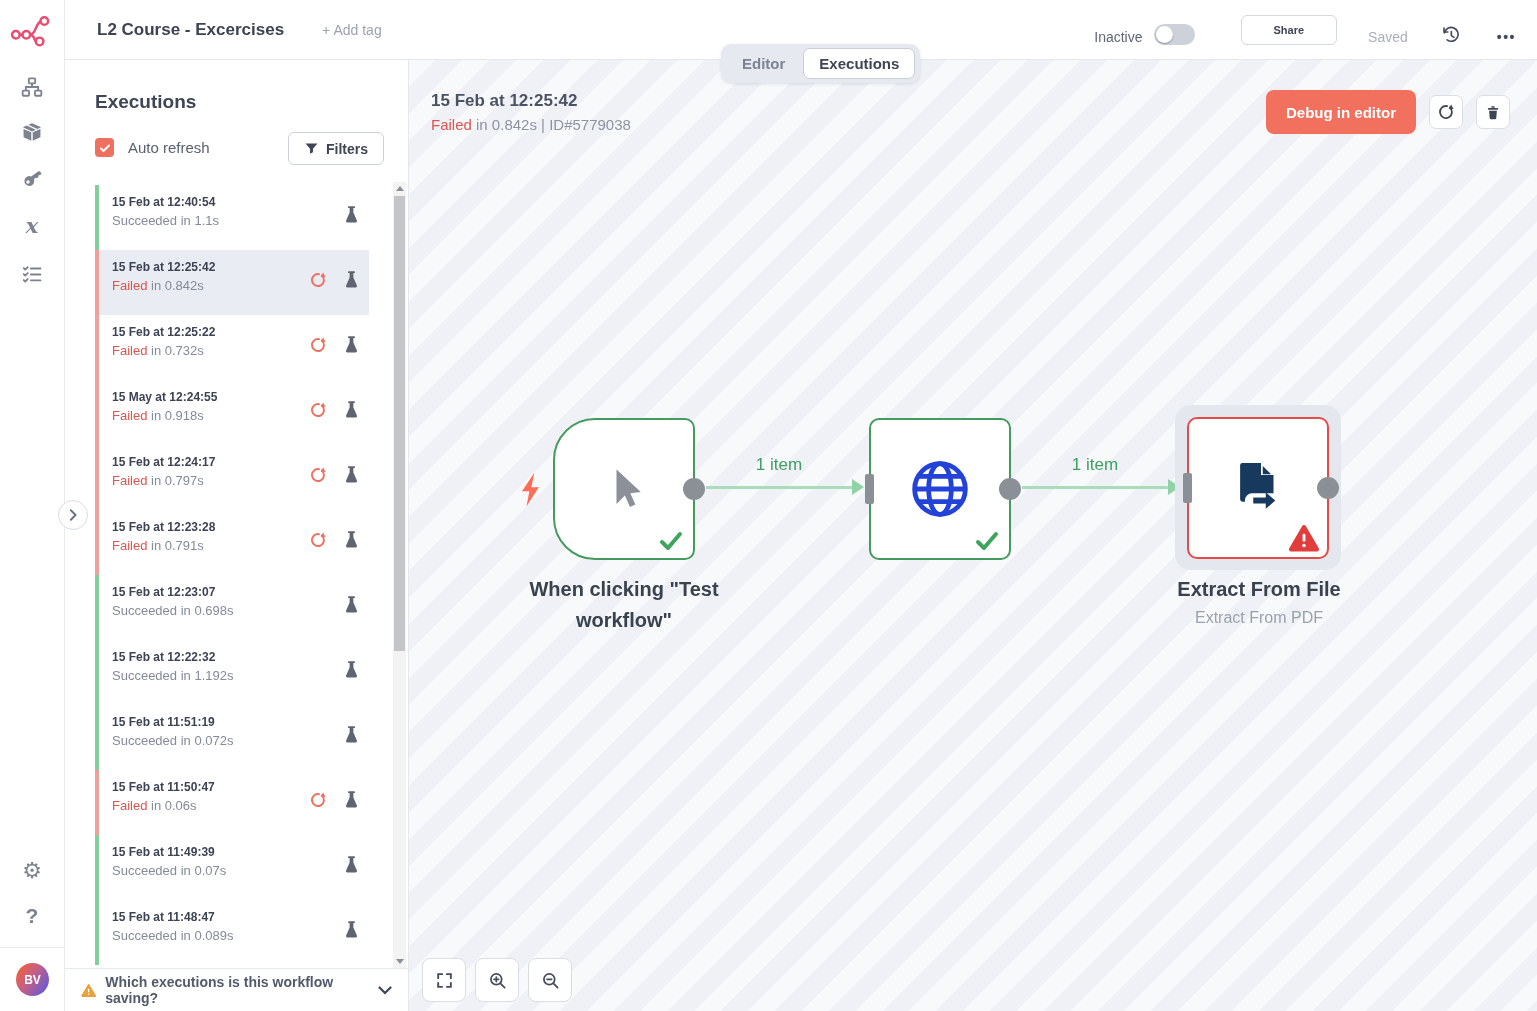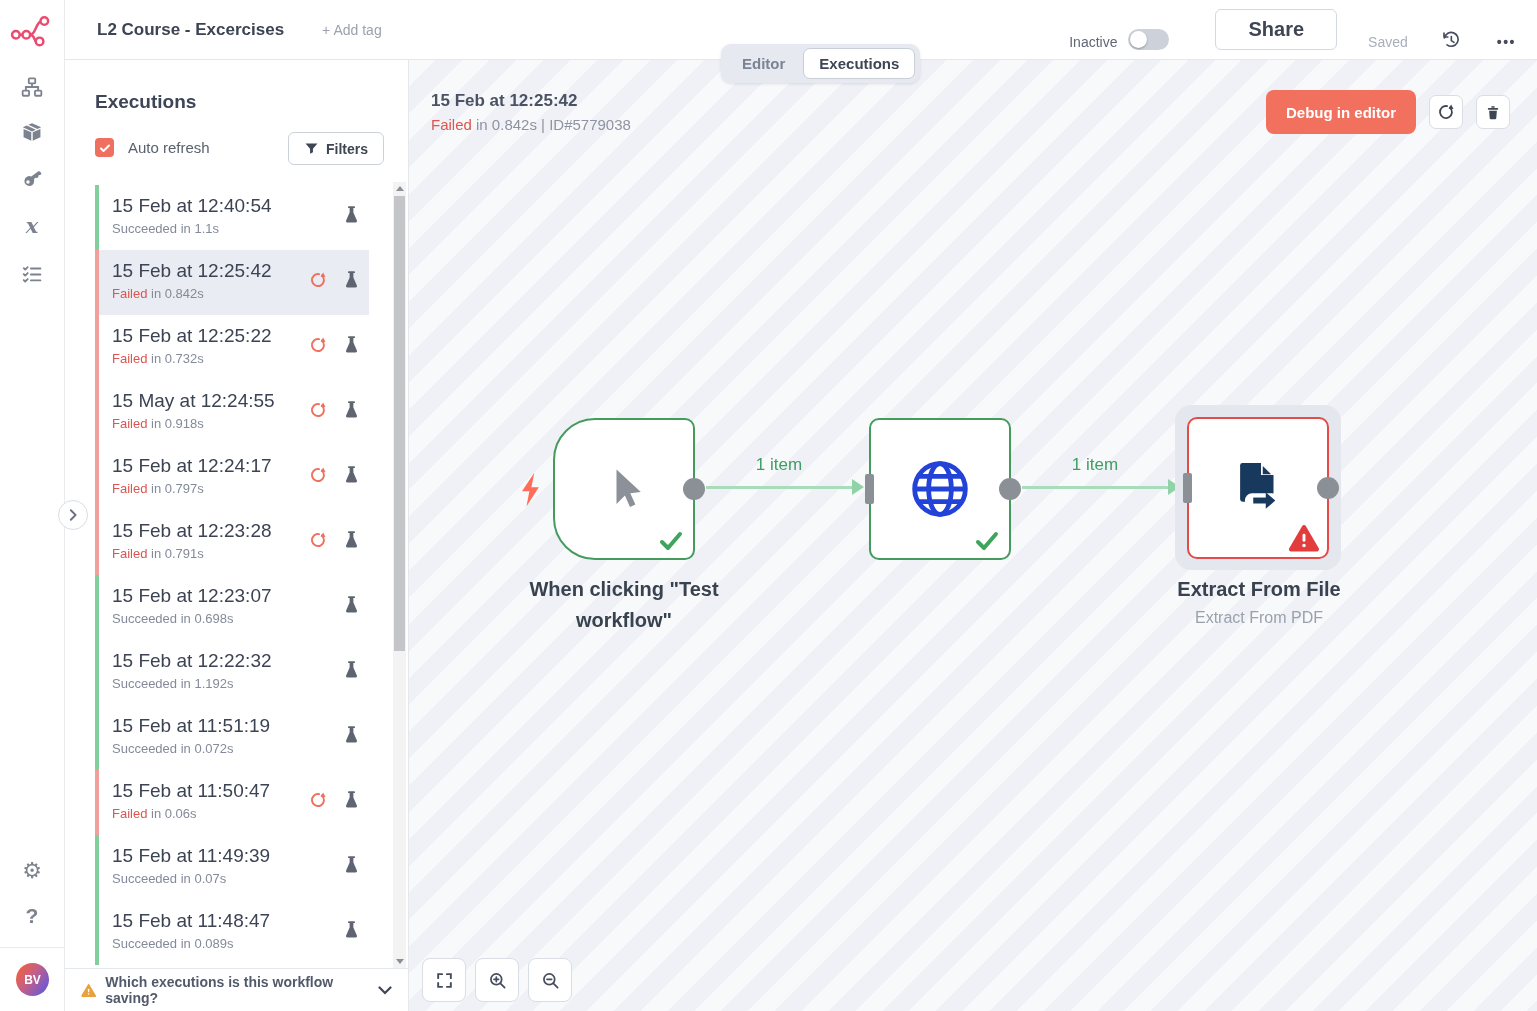--- a/index.html
+++ b/index.html
@@ -33,21 +33,21 @@
     border-bottom:1px solid #e4e7ec; display:flex; align-items:center; z-index:20;}
   .wf-title { margin-left:32px; font-size:17px; font-weight:700; color:#3c4352; }
   .add-tag { margin-left:38px; font-size:14px; color:#9ba2ae; cursor:pointer; }
   .topbar-right { margin-left:auto; display:flex; align-items:flex-end; margin-right:21px; }
   .inactive-label { font-size:14px; color:#5f6777; margin-right:11px; }
   .toggle { width:41px; height:21px; background:#ccd1da; border-radius:11px; position:relative;
     margin-right:46px; cursor:pointer; }
   .toggle .knob { position:absolute; left:2px; top:2px; width:17px; height:17px; border-radius:50%;
     background:#fff; box-shadow:0 1px 2px rgba(0,0,0,.3); }
   .share-btn { padding:8px 32px; border:1px solid #d4d8df; border-radius:6px; background:#fff;
-    font-weight:700; font-size:20px; color:#3e4553; margin-right:31px; cursor:pointer; }
+    font-weight:700; font-size:11px; color:#3e4553; margin-right:31px; cursor:pointer; }
   .saved-label { color:#a9afba; font-size:14px; margin-right:33px; }
   .hist-btn { color:#454c5c; margin-right:36px; cursor:pointer; }
   .more-btn { color:#454c5c; font-size:14px; font-weight:700; letter-spacing:1.5px; cursor:pointer; }
 
   
   .tab-switcher { position:absolute; left:721px; top:44px; z-index:50; background:#e6e9ef;
     border-radius:10px; padding:4px 5px; display:flex; align-items:center; gap:2px;
     box-shadow:0 1px 3px rgba(40,50,70,.12); }
   .tab { padding:7px 16px; font-size:15px; font-weight:600; color:#7b8494; cursor:pointer; border-radius:7px; }
   .tab.active { background:#fff; border:1px solid #c9ced7; color:#3e4553; padding:6px 15px; }
@@ -62,21 +62,21 @@
   .autorefresh span.lbl { margin-left:14px; font-size:15px; color:#59616f; }
   .filters-btn { position:absolute; right:24px; top:72px; height:33px; padding:0 15px; display:flex;
     align-items:center; gap:7px; border:1px solid #cbd0d9; border-radius:6px; background:#fff;
     font-size:14px; font-weight:700; color:#3e4553; cursor:pointer; }
 
   .exec-list { position:absolute; left:30px; top:125px; width:274px; height:783px; overflow:hidden; }
   .exec-item { height:65px; border-left:4px solid #ccc; position:relative; padding:10px 0 0 13px; cursor:pointer; }
   .exec-item.ok   { border-left-color:#82ce9d; }
   .exec-item.fail { border-left-color:#f09f9b; }
   .exec-item.selected { background:#e9ecf2; }
-  .e-time { font-size:19px; font-weight:400; color:#3c4353; }
+  .e-time { font-size:12px; font-weight:700; color:#3c4353; }
   .e-status { font-size:13px; color:#838a99; margin-top:4px; }
   .fail .e-status .word { color:#dd5550; }
   .e-actions { position:absolute; right:10px; top:21px; display:flex; gap:17px; align-items:center; }
   .retry-ico { color:#f0705f; cursor:pointer; }
   .flask-ico { color:#5f6570; cursor:pointer; }
 
   
   .scrollbar { position:absolute; right:2px; top:122px; width:13px; height:786px; background:#f3f3f4; }
   .sb-btn { position:absolute; left:0; width:13px; height:13px; display:flex; align-items:center; justify-content:center; cursor:pointer;}
   .sb-up{top:0}.sb-down{bottom:0}

